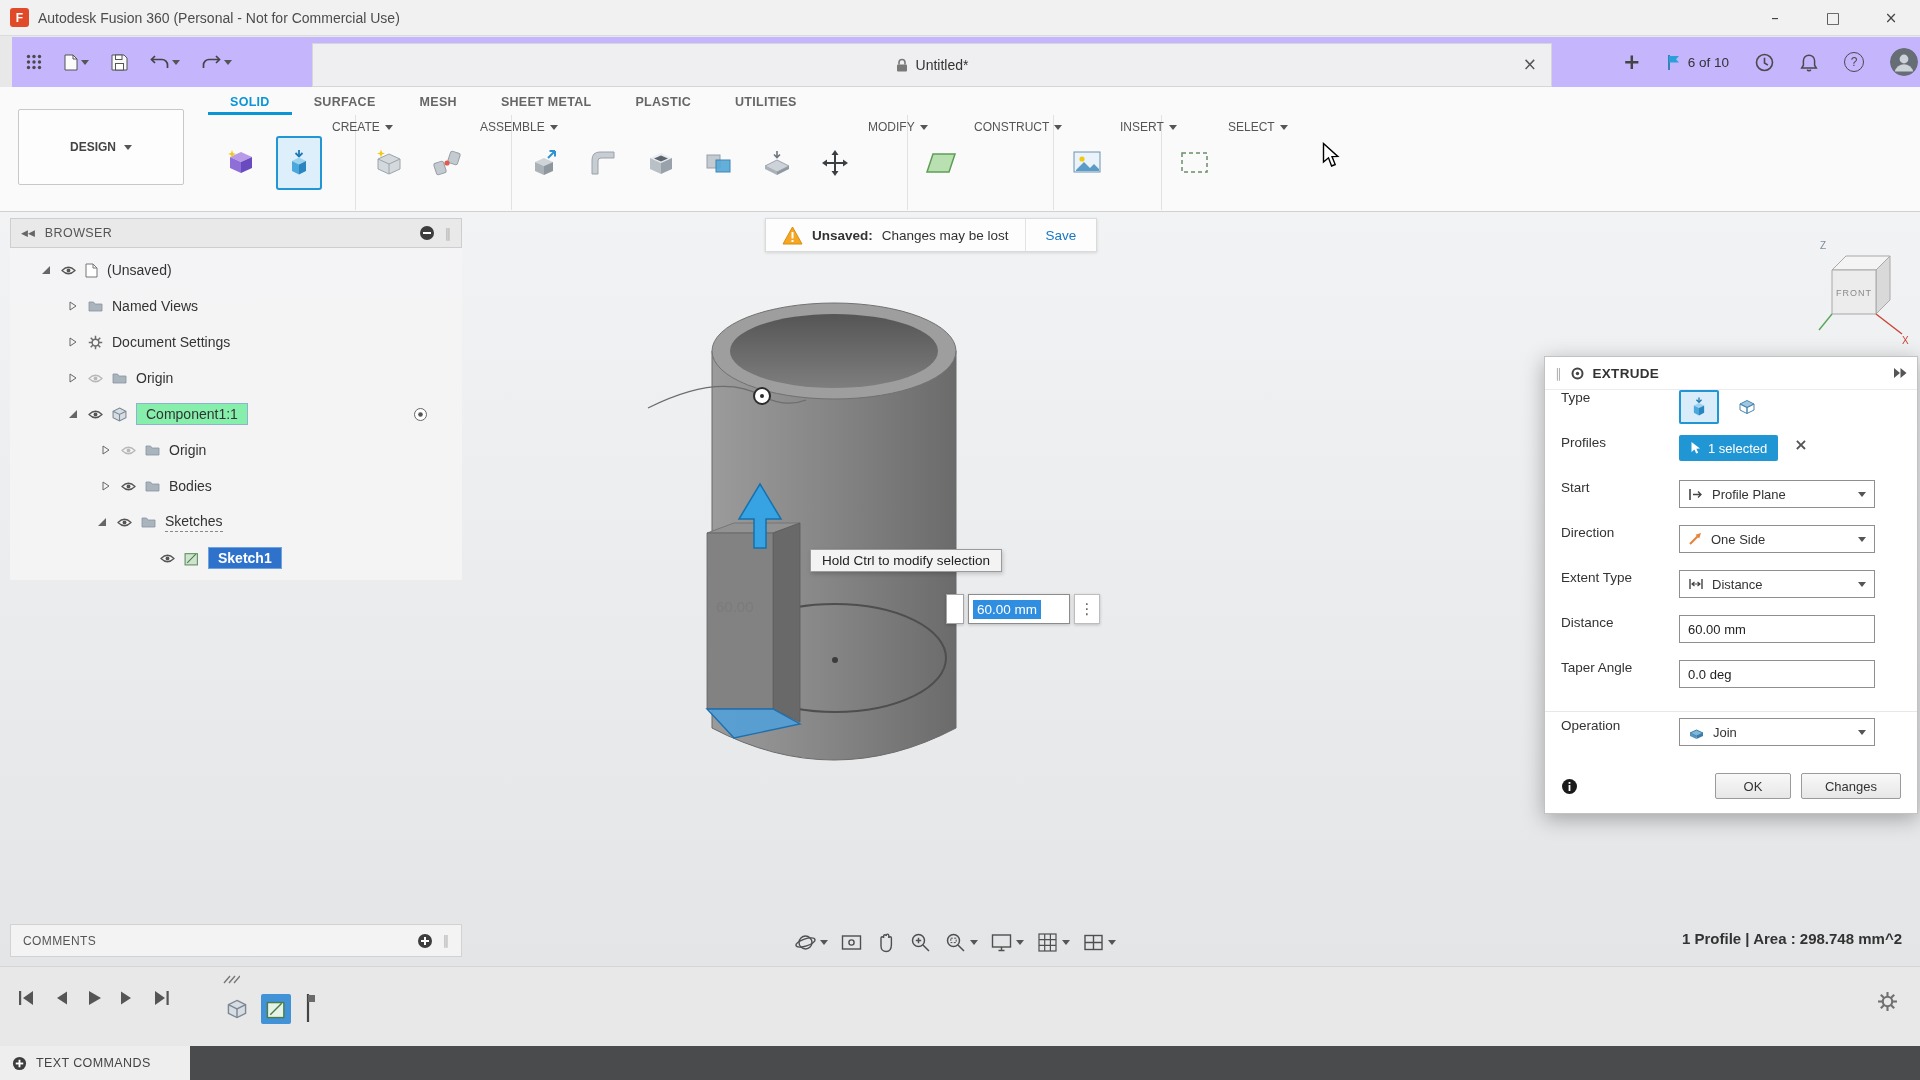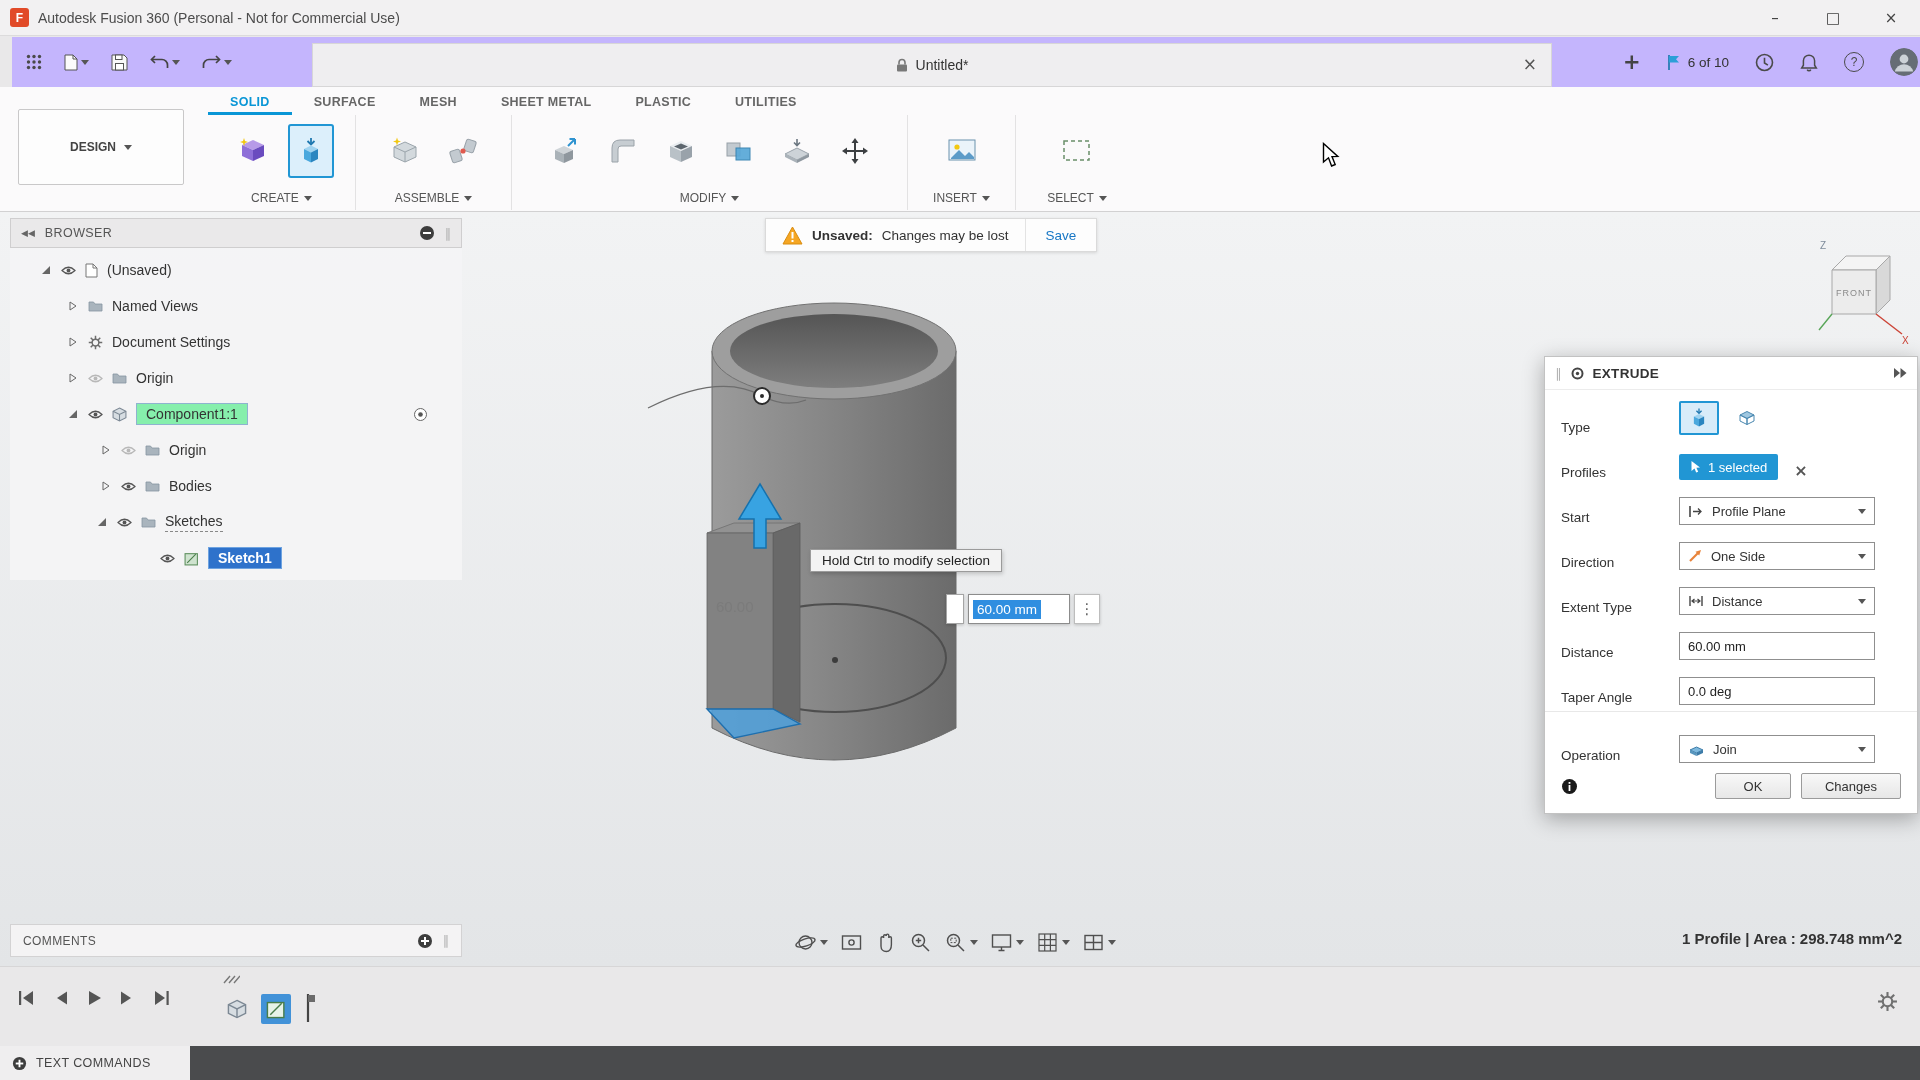--- a/index.html
+++ b/index.html
@@ -33,21 +33,21 @@
   .avatar{width:28px;height:28px;border-radius:50%;overflow:hidden}
 
   
   .ribbon{position:absolute;left:0;top:87px;width:1920px;height:124px;background:#fbfafb;border-bottom:1px solid #d2d1d2}
   .design-btn{position:absolute;left:18px;top:22px;width:164px;height:74px;background:#fdfdfd;border:1px solid #c9c8c9;
               border-radius:2px;display:flex;align-items:center;justify-content:center;gap:8px;font-size:12px;font-weight:bold;color:#444}
   .rtabs{position:absolute;left:208px;top:2px;height:26px;display:flex}
   .rtab{padding:0 22px;font-size:12.5px;font-weight:bold;color:#666;display:flex;align-items:center;letter-spacing:.3px}
   .rtab.active{color:#0a96d6;box-shadow:inset 0 -3px 0 #0a96d6}
   .rgroups{position:absolute;left:208px;top:28px;height:95px;display:flex}
-  .rgroup{display:flex;flex-direction:column;border-right:1px solid #e3e2e3;box-sizing:border-box}
+  .rgroup{display:flex;flex-direction:row;border-right:1px solid #e3e2e3;box-sizing:border-box}
   .ricons{flex:1;display:flex;align-items:center;justify-content:center;gap:12px;padding:0 10px}
   .ribtn{width:46px;height:54px;display:flex;align-items:center;justify-content:center;border-radius:3px}
   .ribtn.active{background:#dceffb;box-shadow:0 0 0 2px #2196d4 inset}
   .glabel{height:24px;display:flex;align-items:center;justify-content:center;gap:5px;font-size:12px;color:#555}
 
   
   .browser{position:absolute;left:10px;top:218px;width:452px;background:rgba(244,244,245,.93)}
   .bheader{height:30px;background:#eae9ea;border:1px solid #cfcecf;display:flex;align-items:center;padding:0 10px;gap:10px;box-sizing:border-box}
   .btitle{font-size:12.5px;color:#555;letter-spacing:.4px}
   .tree{padding:4px 0}
@@ -76,21 +76,21 @@
   .dim-sel{background:#2f8ee0;color:#fff;font-size:13.5px;padding:2px 4px;white-space:nowrap}
   .dim-handle{width:24px;background:#fff;border:1px solid #bdbdbd;display:flex;align-items:center;justify-content:center;
               color:#666;font-size:15px;box-shadow:0 1px 3px rgba(0,0,0,.2)}
 
   
   .dlg{position:absolute;left:1544px;top:356px;width:372px;background:#fff;border:1px solid #c2c2c2;
        box-shadow:0 5px 20px rgba(0,0,0,.3)}
   .dlg-title{height:32px;display:flex;align-items:center;gap:9px;padding:0 10px;border-bottom:1px solid #ececec}
   .dlg-title-text{font-size:13.5px;font-weight:bold;color:#333;letter-spacing:.3px}
   .grip{color:#b0b0b0;font-size:13px}
-  .dlg-row{height:45px;display:flex;align-items:flex-end;padding:0 16px}
+  .dlg-row{height:45px;display:flex;align-items:flex-start;padding:0 16px}
   .dlg-label{width:118px;font-size:13.5px;color:#333;flex:none}
   .dd{width:196px;height:28px;border:1px solid #8f8f8f;background:#fff;display:flex;align-items:center;gap:8px;
       padding:0 8px;font-size:13px;box-sizing:border-box}
   .dd .cv{margin-left:auto}
   .inp{width:196px;height:28px;border:1px solid #8f8f8f;background:#fff;font-size:13px;padding:0 8px;color:#222;
        box-sizing:border-box;font-family:"Liberation Sans",sans-serif}
   .type-btn{width:40px;height:34px;display:flex;align-items:center;justify-content:center;margin-right:8px;border-radius:2px}
   .type-btn.active{background:#d8ecf9;box-shadow:0 0 0 2px #2196d4 inset}
   .profiles-btn{height:26px;background:#2196d4;color:#fff;display:flex;align-items:center;gap:7px;padding:0 11px;
                 font-size:13px;border-radius:2px}
@@ -342,20 +342,33 @@
               <rect x="5" y="13" width="18" height="2"></rect>
             </svg>
         </span>
       </div>
       <div class="glabel">
         <span>MODIFY</span>
         <span class="cv"></span>
       </div>
     </div>
 
+    <div class="rgroup" style="width:146px">
+      <div class="ricons">
+        <span class="ribtn">
+          <svg width="32" height="26" viewBox="0 0 32 26">
+              <path d="M8 4 H30 L24 22 H2 Z" fill="#b9e0b0" stroke="#5d9e57" stroke-width="1.5"></path>
+            </svg>
+        </span>
+      </div>
+      <div class="glabel">
+        <span>CONSTRUCT</span>
+        <span class="cv"></span>
+      </div>
+    </div>
 
 
     <div class="rgroup" style="width:108px">
       <div class="ricons">
         <span class="ribtn">
           <svg width="30" height="26" viewBox="0 0 30 26">
               <rect x="2" y="2" width="26" height="20" fill="#eaf3fa" stroke="#6b92ad"></rect>
               <circle cx="10" cy="9" r="2.6" fill="#f2c811"></circle>
               <path d="M4 20 L12 12 L18 18 L22 14 L27 19 V21 H4 Z" fill="#5c9bc8"></path>
             </svg>

